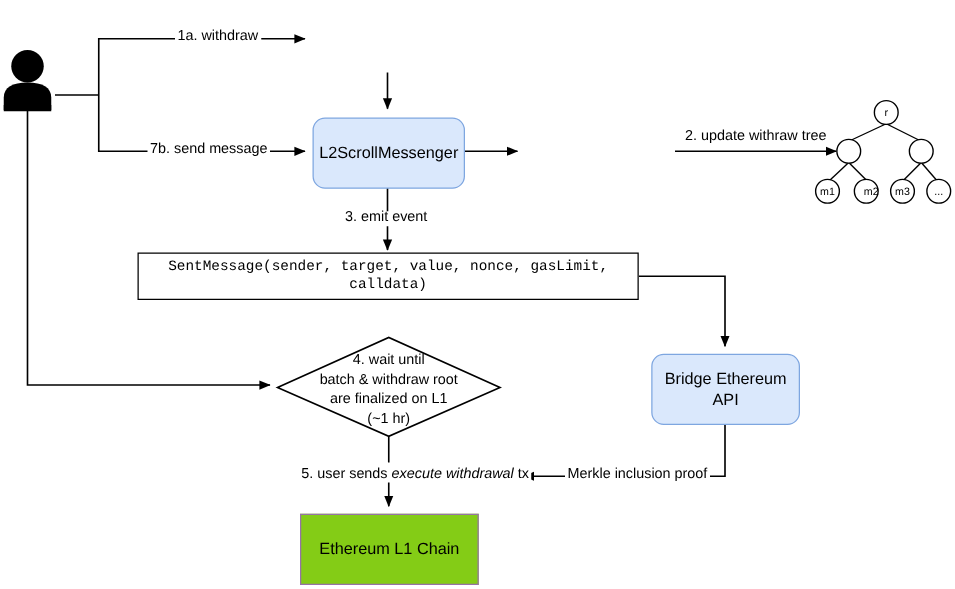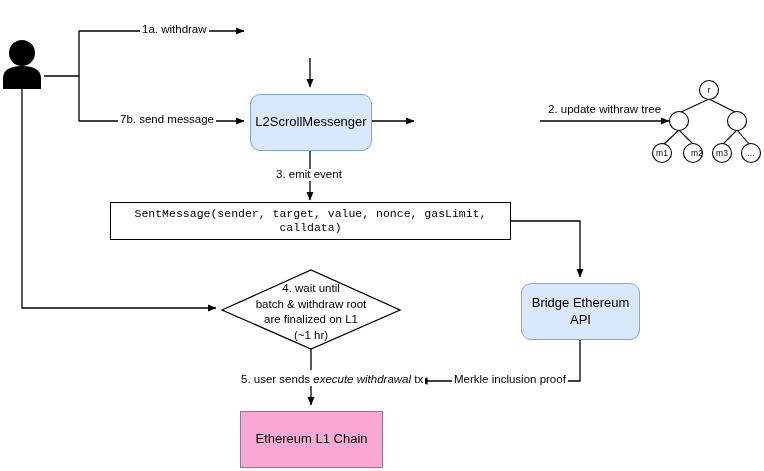--- a/index.html
+++ b/index.html
@@ -36,21 +36,21 @@
     font-size: 13px;
     color: #000000;
     line-height: 1.25;
   }
   .blue-box {
     background: #dae8fc;
     border: 1px solid #7ea6e0;
     border-radius: 10px;
   }
   .purple-box {
-    background: #f9a8d4;
+    background: #84cc16;
     border: 1px solid #9673a6;
   }
   .code-box {
     background: #ffffff;
     border: 1.5px solid #000000;
     font-family: "Liberation Mono", monospace;
     font-size: 11.5px;
     letter-spacing: 0px;
   }
   .edge-label {

